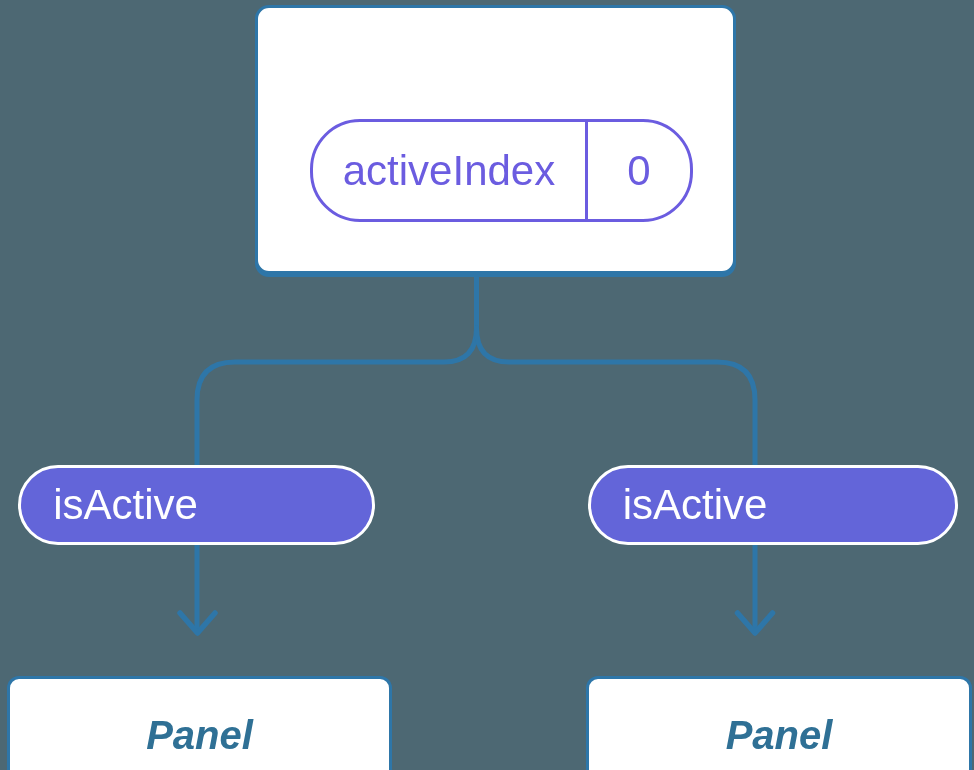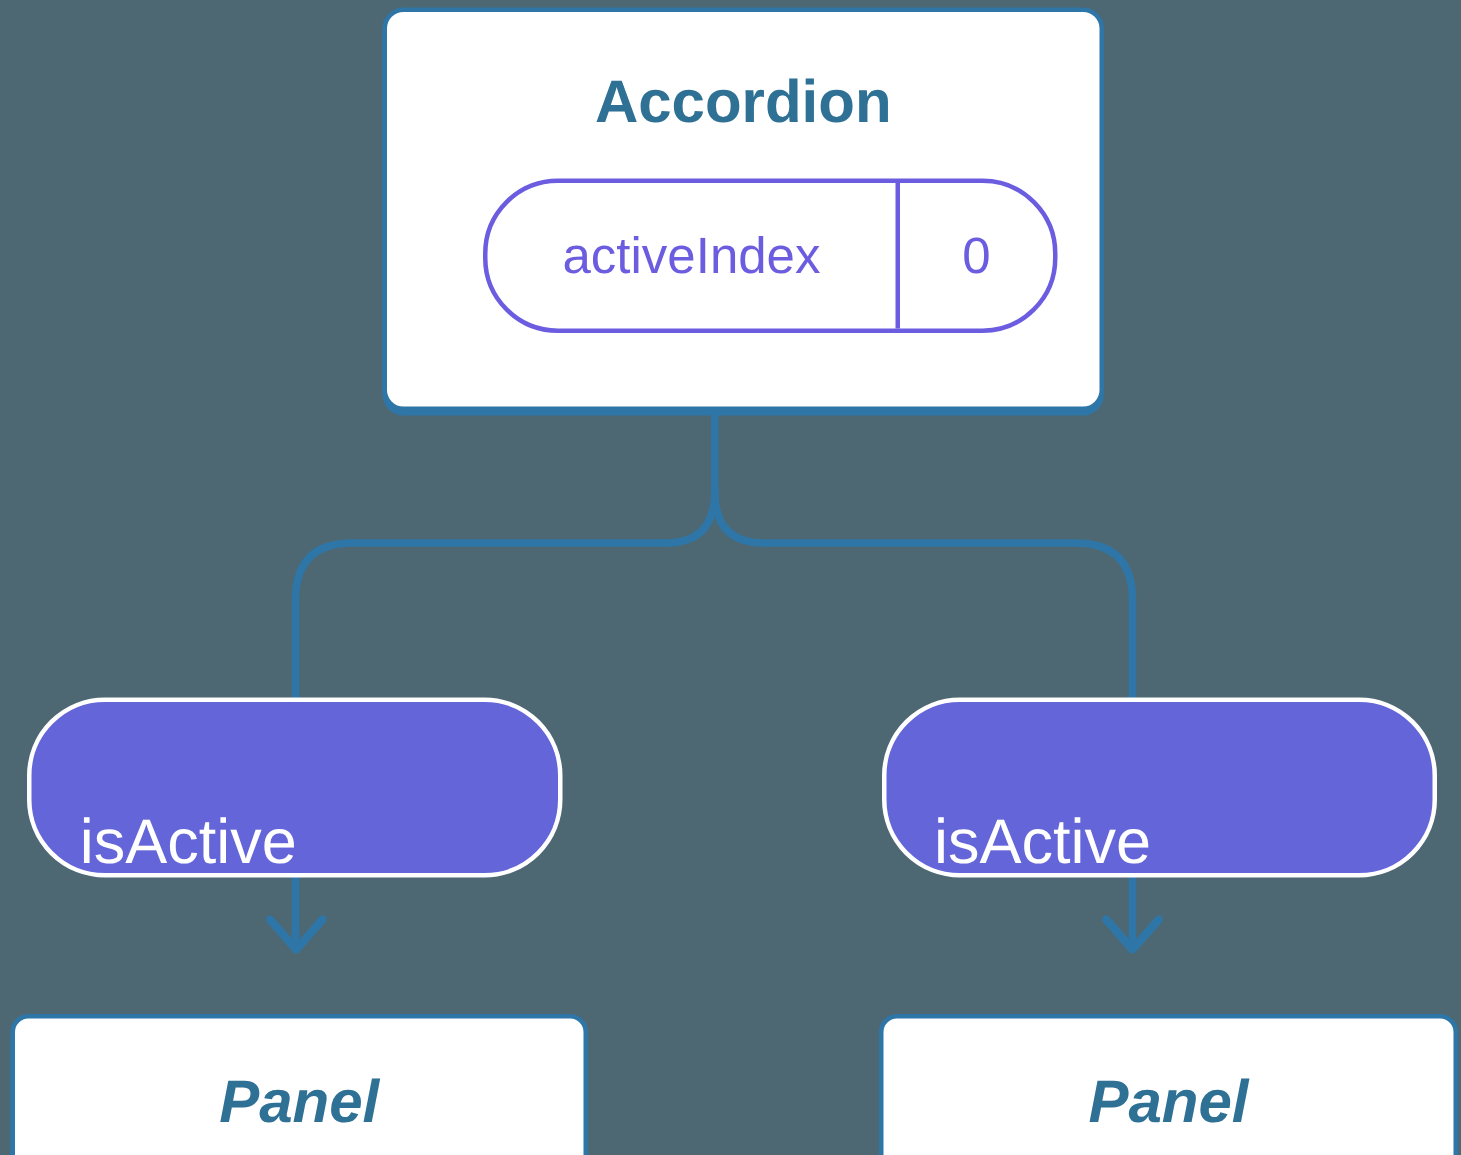--- a/index.html
+++ b/index.html
@@ -18,34 +18,34 @@
     border:3px solid var(--line,#2e76a8);
     box-shadow:0 3px 0 var(--line,#2e76a8);
   }
   .accordion-box{left:255px;top:5px;width:475px;height:263px;border-radius:14px;}
   .node-title{
     position:absolute;top:38px;left:0;width:100%;text-align:center;
     font-size:40px;font-weight:bold;line-height:1.1;
     color:var(--heading,#2f7095);
   }
   .state-pill-outline{
-    position:absolute;left:64px;top:111px;width:377px;height:97px;
+    position:absolute;left:52px;top:111px;width:377px;height:97px;
     border:3px solid var(--accent-purple,#6b5ce0);border-radius:50px;
     display:flex;align-items:stretch;background:#ffffff;
-    color:var(--accent-purple,#6b5ce0);font-size:34px;line-height:1;
+    color:var(--accent-purple,#6b5ce0);font-size:42px;line-height:1;
   }
   .state-pill-outline .sec-label{width:272px;display:flex;align-items:center;justify-content:center;}
   .state-pill-outline .divider{width:3px;background:var(--accent-purple,#6b5ce0);}
   .state-pill-outline .sec-value{flex:1;display:flex;align-items:center;justify-content:center;}
 
   .prop-pill{
-    position:absolute;top:465px;height:120px;z-index:2;
+    position:absolute;top:465px;height:80px;z-index:2;
     background:var(--pill-fill,#6365d9);
     border:3px solid var(--pill-text,#ffffff);border-radius:52px;
-    display:flex;align-items:flex-end;box-sizing:border-box;
+    display:flex;align-items:center;box-sizing:border-box;
     color:var(--pill-text,#ffffff);font-size:42px;line-height:1;gap:48px;
   }
   .prop-pill .divider{width:3px;background:var(--pill-text,#ffffff);}
   .prop-pill .sec-label{display:flex;align-items:center;justify-content:center;}
   .prop-pill .sec-value{flex:1;display:flex;align-items:center;justify-content:center;}
   .prop-pill.left{left:18px;width:357px;}
   .prop-pill.left .sec-label{width:209px;}
   .prop-pill.right{left:588px;width:370px;}
   .prop-pill.right .sec-label{width:208px;}
 
@@ -64,21 +64,20 @@
 
   <svg class="connectors" width="974" height="770" viewBox="0 0 974 770" aria-hidden="true">
     <path class="conn" d="M476.5 265 L476.5 333"></path>
     <path class="conn" d="M476.5 328 Q476.5 362 444 362 L235 362 Q197 362 197 400 L197 628"></path>
     <path class="conn" d="M476.5 328 Q476.5 362 509 362 L717 362 Q755 362 755 400 L755 628"></path>
     <path class="arrow" d="M180 613 L197.5 633 L215 613"></path>
     <path class="arrow" d="M737.5 613 L755 633 L772.5 613"></path>
   </svg>
 
   <div class="node accordion-box">
-    <div class="node-title">Accordion</div>
     <div class="state-pill-outline">
       <div class="sec-label">activeIndex</div>
       <div class="divider"></div>
       <div class="sec-value">0</div>
     </div>
   </div>
 
   <div class="prop-pill left">
     <div class="sec-label">isActive</div>
     <div class="divider"></div>

